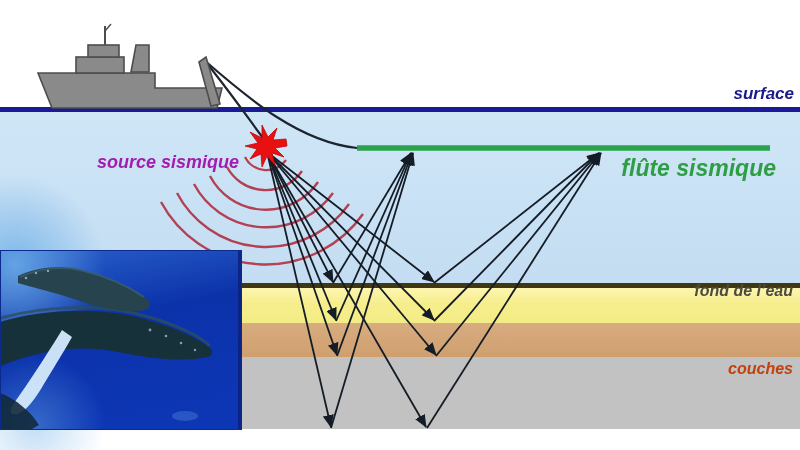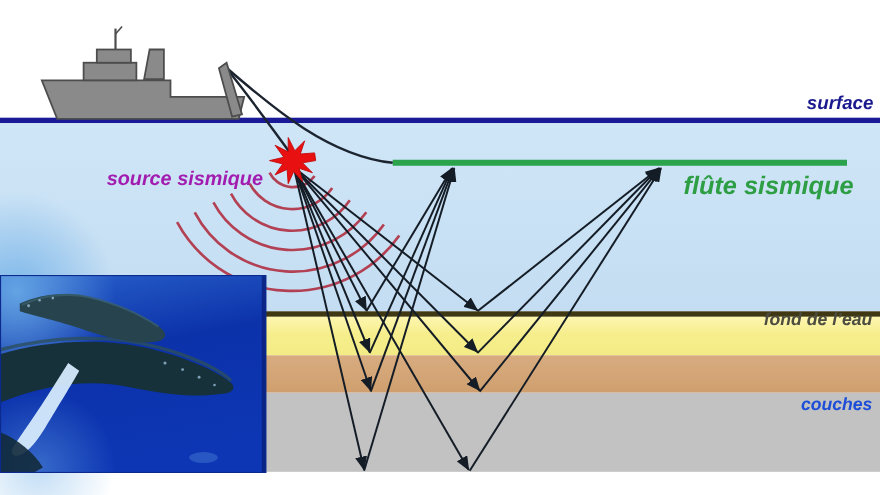--- a/index.html
+++ b/index.html
@@ -15,21 +15,21 @@
   .layer-sand{top:288px;height:35px;background:linear-gradient(#fdf6b0,#f6ee8c 45%,#f3ec85);}
   .layer-sediment{top:323px;height:34px;background:linear-gradient(#d8ac80,#cf9f6e);}
   .layer-rock{top:357px;height:72px;background:#c2c2c2;}
   .layer-bottom{top:429px;height:21px;background:#ffffff;}
   svg.overlay{position:absolute;left:0;top:0;z-index:5;}
   .lbl{position:absolute;z-index:9;font-weight:bold;white-space:nowrap;}
   .lbl-surface{right:6px;top:84px;font-size:17px;color:#1a1a8f;}
   .lbl-flute{right:24px;top:155px;font-size:23px;color:#2d9e43;}
   .lbl-source{left:97px;top:152px;font-size:18px;color:#a21caf;}
   .lbl-seafloor{right:7px;top:258px;font-size:16px;color:#4c4c40;margin-top:24px;}
-  .lbl-geology{right:7px;top:360px;font-size:16px;color:#1d4ed8;text-align:right;line-height:18px;}
+  .lbl-geology{right:7px;top:360px;font-size:16px;color:#c2410c;text-align:right;line-height:18px;}
 </style>
 </head>
 <body>
 
 <div class="stage">
 
   <div class="layer layer-air"></div>
   <div class="layer layer-surfline"></div>
   <div class="layer layer-water"></div>
   <div class="layer layer-seafloorline"></div>

